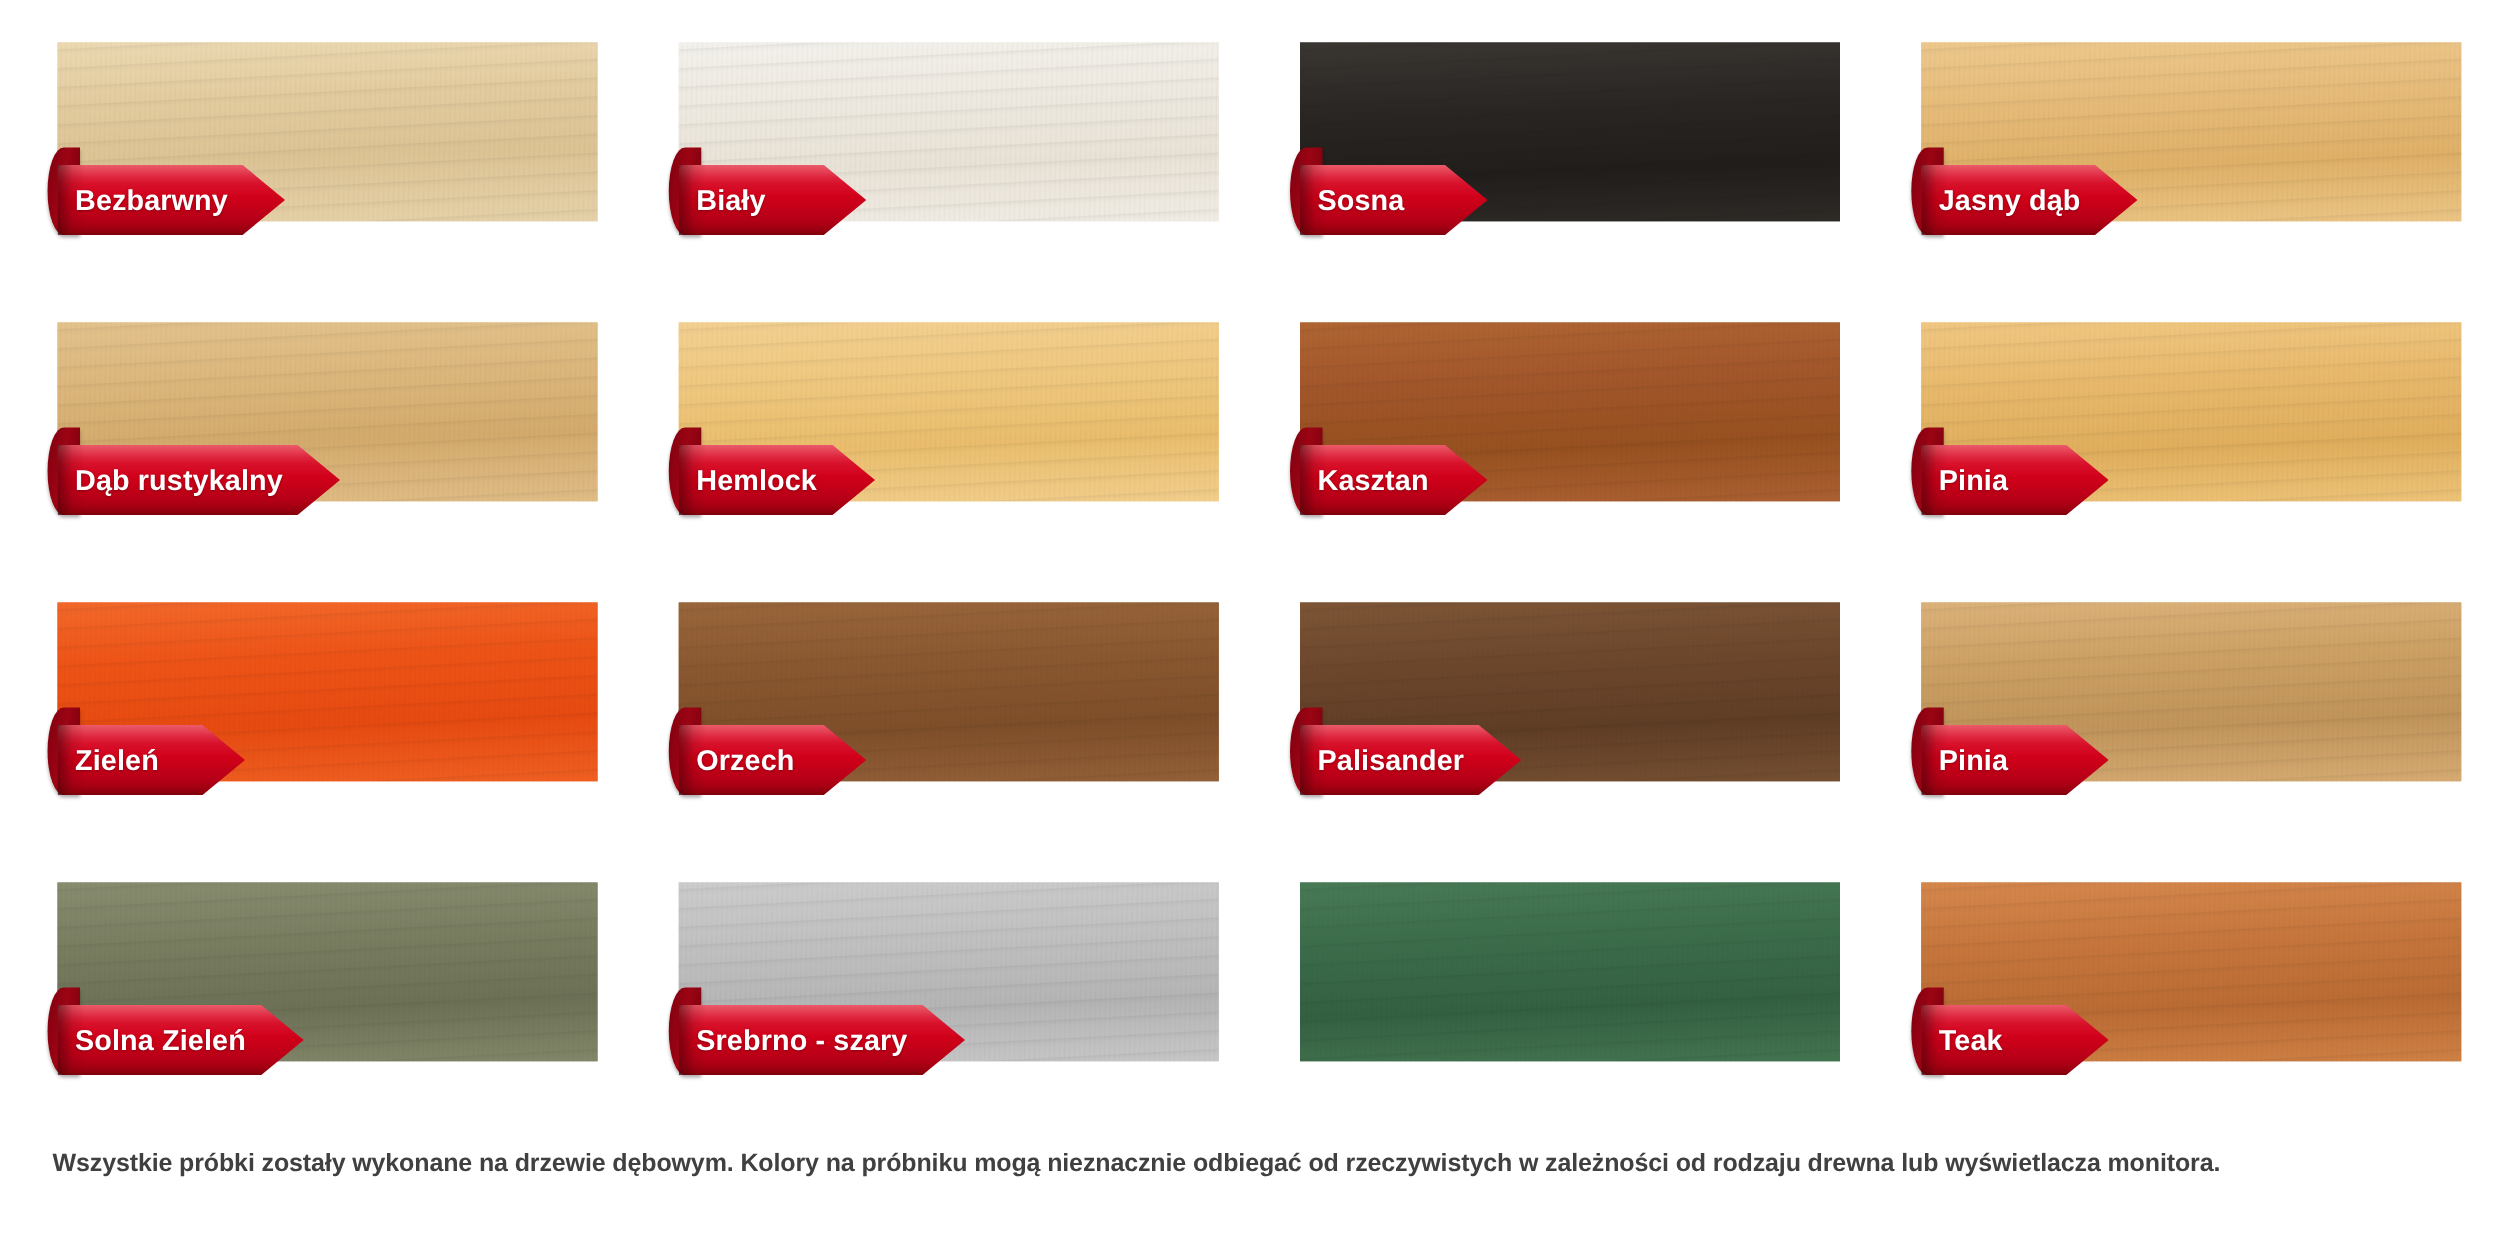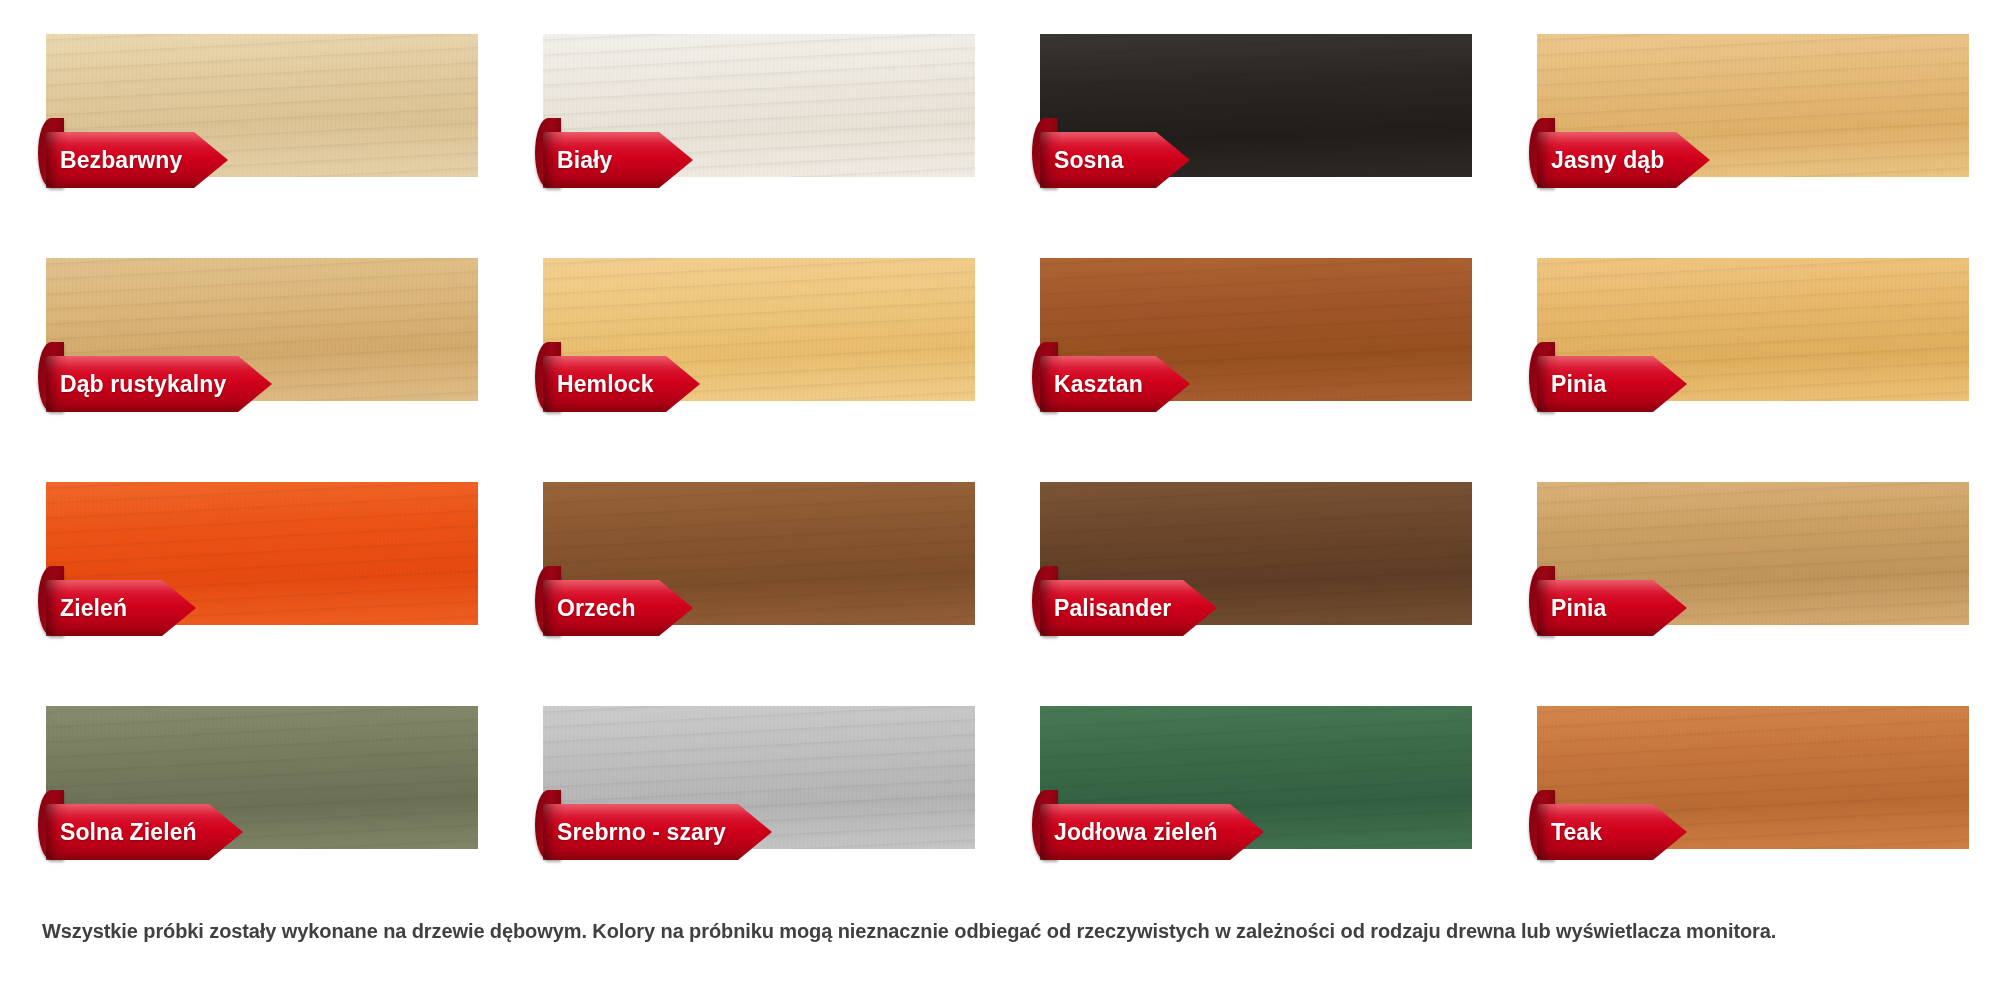--- a/index.html
+++ b/index.html
@@ -290,25 +290,20 @@
       <div class="card">
         <div class="sample" style="background-color: rgb(194, 194, 194); background-image: linear-gradient(178deg, rgb(204, 204, 204) 0%, rgb(192, 192, 192) 34%, rgb(180, 180, 180) 68%, rgb(199, 199, 199) 100%);"></div>
         <div class="ribbon" style="width: 237px; text-align: right;">
           <div class="fold"></div>
           <div class="band" style="width: 229px; clip-path: polygon(0px 0px, 85.15% 0px, 100% 50%, 85.15% 100%, 0px 100%);"></div>
           <div class="label">Srebrno - szary</div>
         </div>
       </div>
       <div class="card">
         <div class="sample" style="background-color: rgb(61, 110, 76); background-image: linear-gradient(178deg, rgb(72, 122, 86) 0%, rgb(59, 108, 74) 34%, rgb(51, 96, 65) 68%, rgb(67, 116, 80) 100%);"></div>
-        <div class="ribbon" style="width: 232px;">
-          <div class="fold"></div>
-          <div class="band" style="width: 224px; clip-path: polygon(0px 0px, 84.82% 0px, 100% 50%, 84.82% 100%, 0px 100%);"></div>
-          <div class="label">Jodłowa zieleń</div>
-        </div>
       </div>
       <div class="card">
         <div class="sample" style="background-color: rgb(200, 121, 63); background-image: linear-gradient(178deg, rgb(213, 135, 76) 0%, rgb(198, 118, 60) 34%, rgb(186, 107, 51) 68%, rgb(207, 128, 68) 100%);"></div>
         <div class="ribbon" style="width: 158px;">
           <div class="fold"></div>
           <div class="band" style="width: 150px; clip-path: polygon(0px 0px, 77.33% 0px, 100% 50%, 77.33% 100%, 0px 100%);"></div>
           <div class="label">Teak</div>
         </div>
       </div>
     </div>

